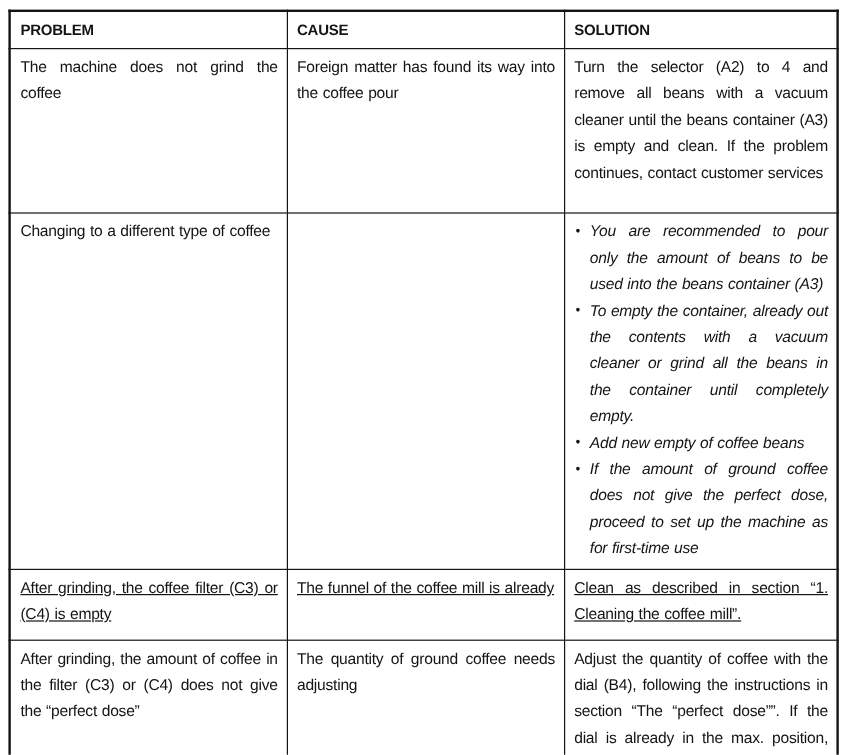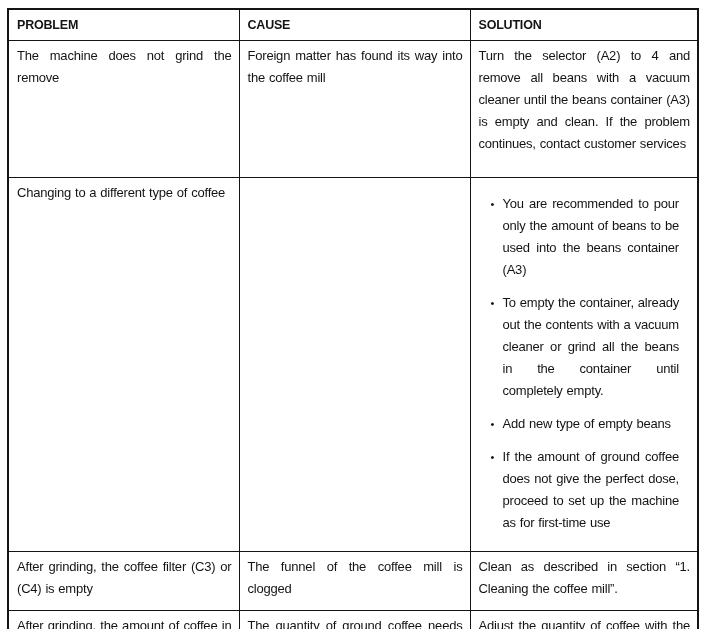--- a/index.html
+++ b/index.html
@@ -43,32 +43,33 @@
     padding-top: 4px;
     padding-bottom: 4px;
     height: 18px;
   }
   col.c-problem  { width: 231px; }
   col.c-cause    { width: 231px; }
   col.c-solution { width: 228px; }
 
   tr.r1 td { height: 126px; }
   tr.r2 td { height: 230px; }
-  tr.r3 td { height: 48px;  }
+  tr.r3 td { height: 48px; text-decoration: underline;  }
   tr.r4a td{ height: 114px; }
 
   ul.sol-list {
     margin: 0;
     padding: 0;
     list-style: none;
   }
   ul.sol-list li {
     position: relative;
     padding-left: 13px;
-    margin: 11px;
+    margin: 0;
+    font-style: italic;
   }
   ul.sol-list li::before {
     content: "\2022";
     position: absolute;
     left: 1px;
     top: 0;
     font-size: 11px;
   }
 </style>
 </head>
@@ -83,39 +84,39 @@
     </colgroup>
     <thead>
       <tr>
         <th>PROBLEM</th>
         <th>CAUSE</th>
         <th>SOLUTION</th>
       </tr>
     </thead>
     <tbody>
       <tr class="r1">
-        <td>The machine does not grind the remove</td>
-        <td>Foreign matter has found its way into the coffee mill</td>
+        <td>The machine does not grind the coffee</td>
+        <td>Foreign matter has found its way into the coffee pour</td>
         <td>Turn the selector (A2) to 4 and remove all beans with a vacuum cleaner until the beans container (A3) is empty and clean. If the problem continues, contact customer services</td>
       </tr>
       <tr class="r2">
         <td>Changing to a different type of coffee</td>
         <td></td>
         <td>
           <ul class="sol-list">
             <li>You are recommended to pour only the amount of beans to be used into the beans container (A3)</li>
             <li>To empty the container, already out the contents with a vacuum cleaner or grind all the beans in the container until completely empty.</li>
-            <li>Add new type of empty beans</li>
+            <li>Add new empty of coffee beans</li>
             <li>If the amount of ground coffee does not give the perfect dose, proceed to set up the machine as for first-time use</li>
           </ul>
         </td>
       </tr>
       <tr class="r3">
         <td>After grinding, the coffee filter (C3) or (C4) is empty</td>
-        <td>The funnel of the coffee mill is clogged</td>
+        <td>The funnel of the coffee mill is already</td>
         <td>Clean as described in section “1. Cleaning the coffee mill”.</td>
       </tr>
       <tr class="r4a">
         <td rowspan="3">After grinding, the amount of coffee in the filter (C3) or (C4) does not give the “perfect dose”</td>
         <td>The quantity of ground coffee needs adjusting</td>
         <td>Adjust the quantity of coffee with the dial (B4), following the instructions in section “The “perfect dose””. If the dial is already in the max. position, proceed as described in section “7. Settings menu” - “Extra grinding adjustment”</td>
       </tr>
 
     </tbody>
   </table>

